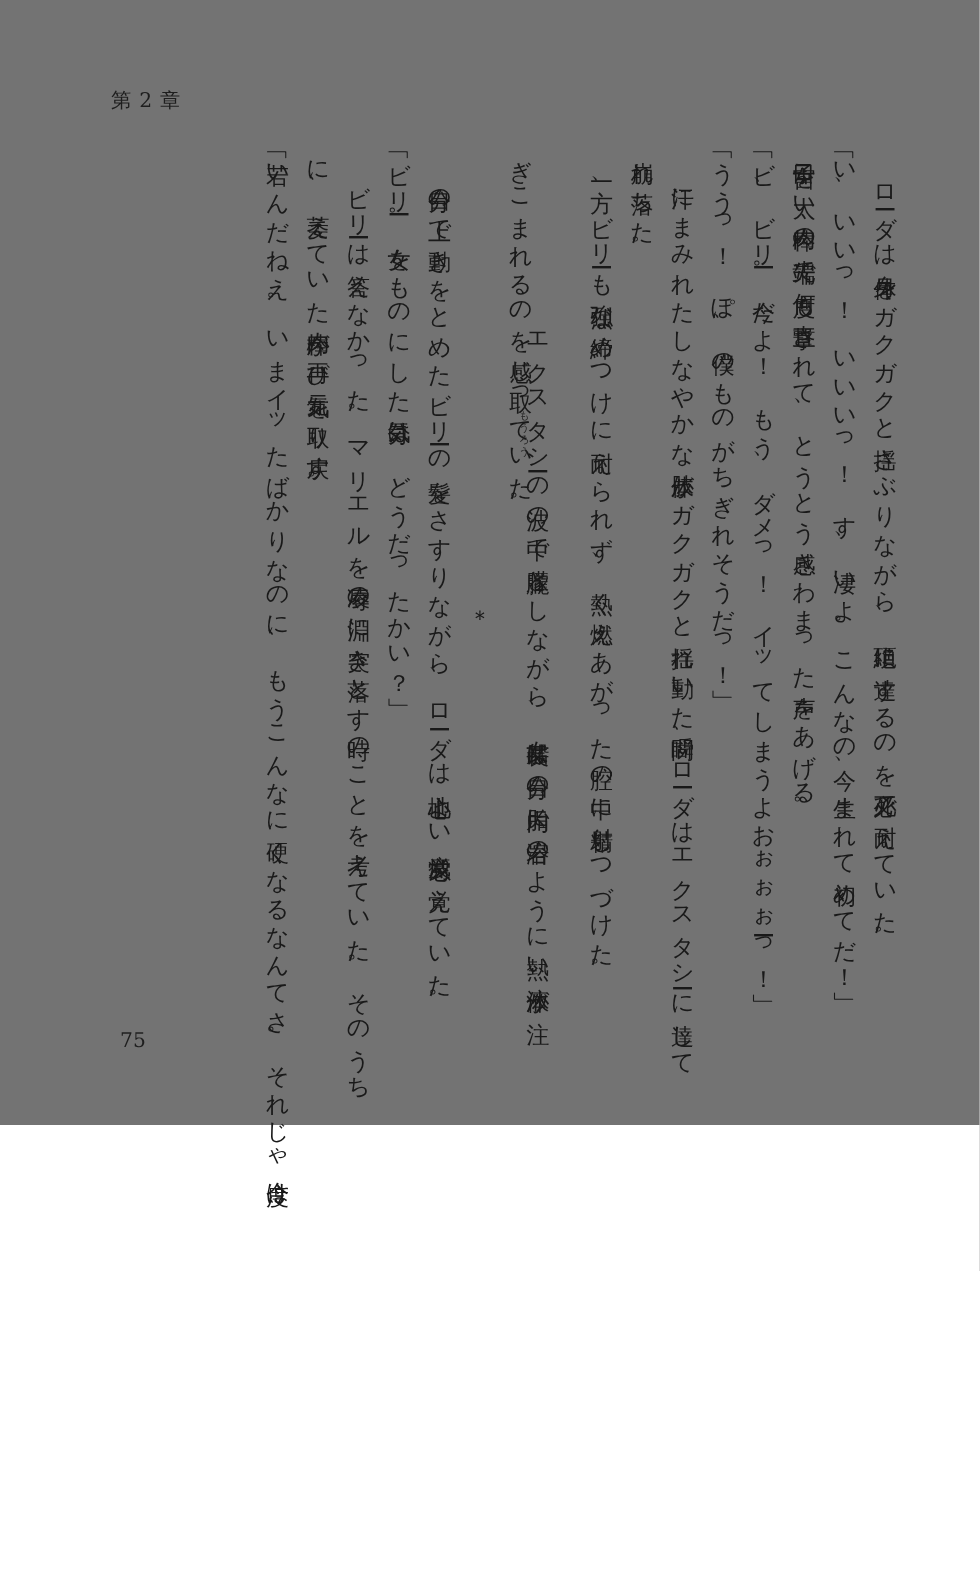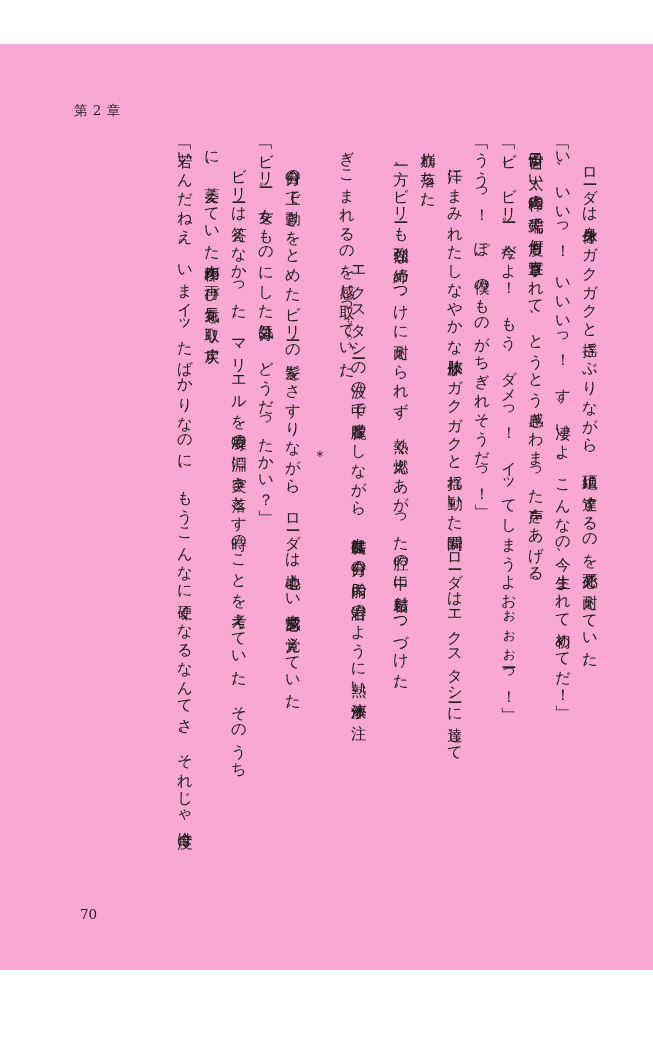--- a/index.html
+++ b/index.html
@@ -10,24 +10,23 @@
   body {
     width: 653px;
     height: 1050px;
     overflow: hidden;
     font-family: "Liberation Serif", "DejaVu Serif", serif;
     color: #1a1a1a;
   }
   .page {
     position: relative;
     width: 653px;
-    height: 926px;
-    background: #f9a8d4;
+    height: 750px;
+    background: #737373;
     box-sizing: border-box;
-    margin-top: 44px;
   }
   .chapter-header {
     position: absolute;
     top: 58px;
     left: 74px;
     font-size: 13.5px;
     letter-spacing: 0.5px;
     color: #1e1e1e;
     font-family: "DejaVu Serif", serif;
   }
@@ -113,14 +112,14 @@
     </div>
     <div class="vline">ぎこまれるのを感じ取っていた。</div>
     <div class="vline sep"><span class="sep-mark">＊</span></div>
     <div class="vline indent-1">自分の上で動きをとめたビリーの髪をさすりながら、ローダは心地よい疲労感を覚えていた。</div>
     <div class="vline">「ビリー。女をものにした気分は、どうだったかい？」</div>
     <div class="vline indent-1">ビリーは答えなかった。マリエルを凌辱の淵に突き落とす時のことを考えていた。そのうち</div>
     <div class="vline">に、萎えていた肉棒が再び元気を取り戻す。</div>
     <div class="vline">「若いんだねえ。いまイッたばかりなのに、もうこんなに硬くなるなんてさ。それじゃ今度は、</div>
   </div>
 
-  <div class="page-number">70</div>
+  <div class="page-number">75</div>
 </div>
 
 </body></html>

